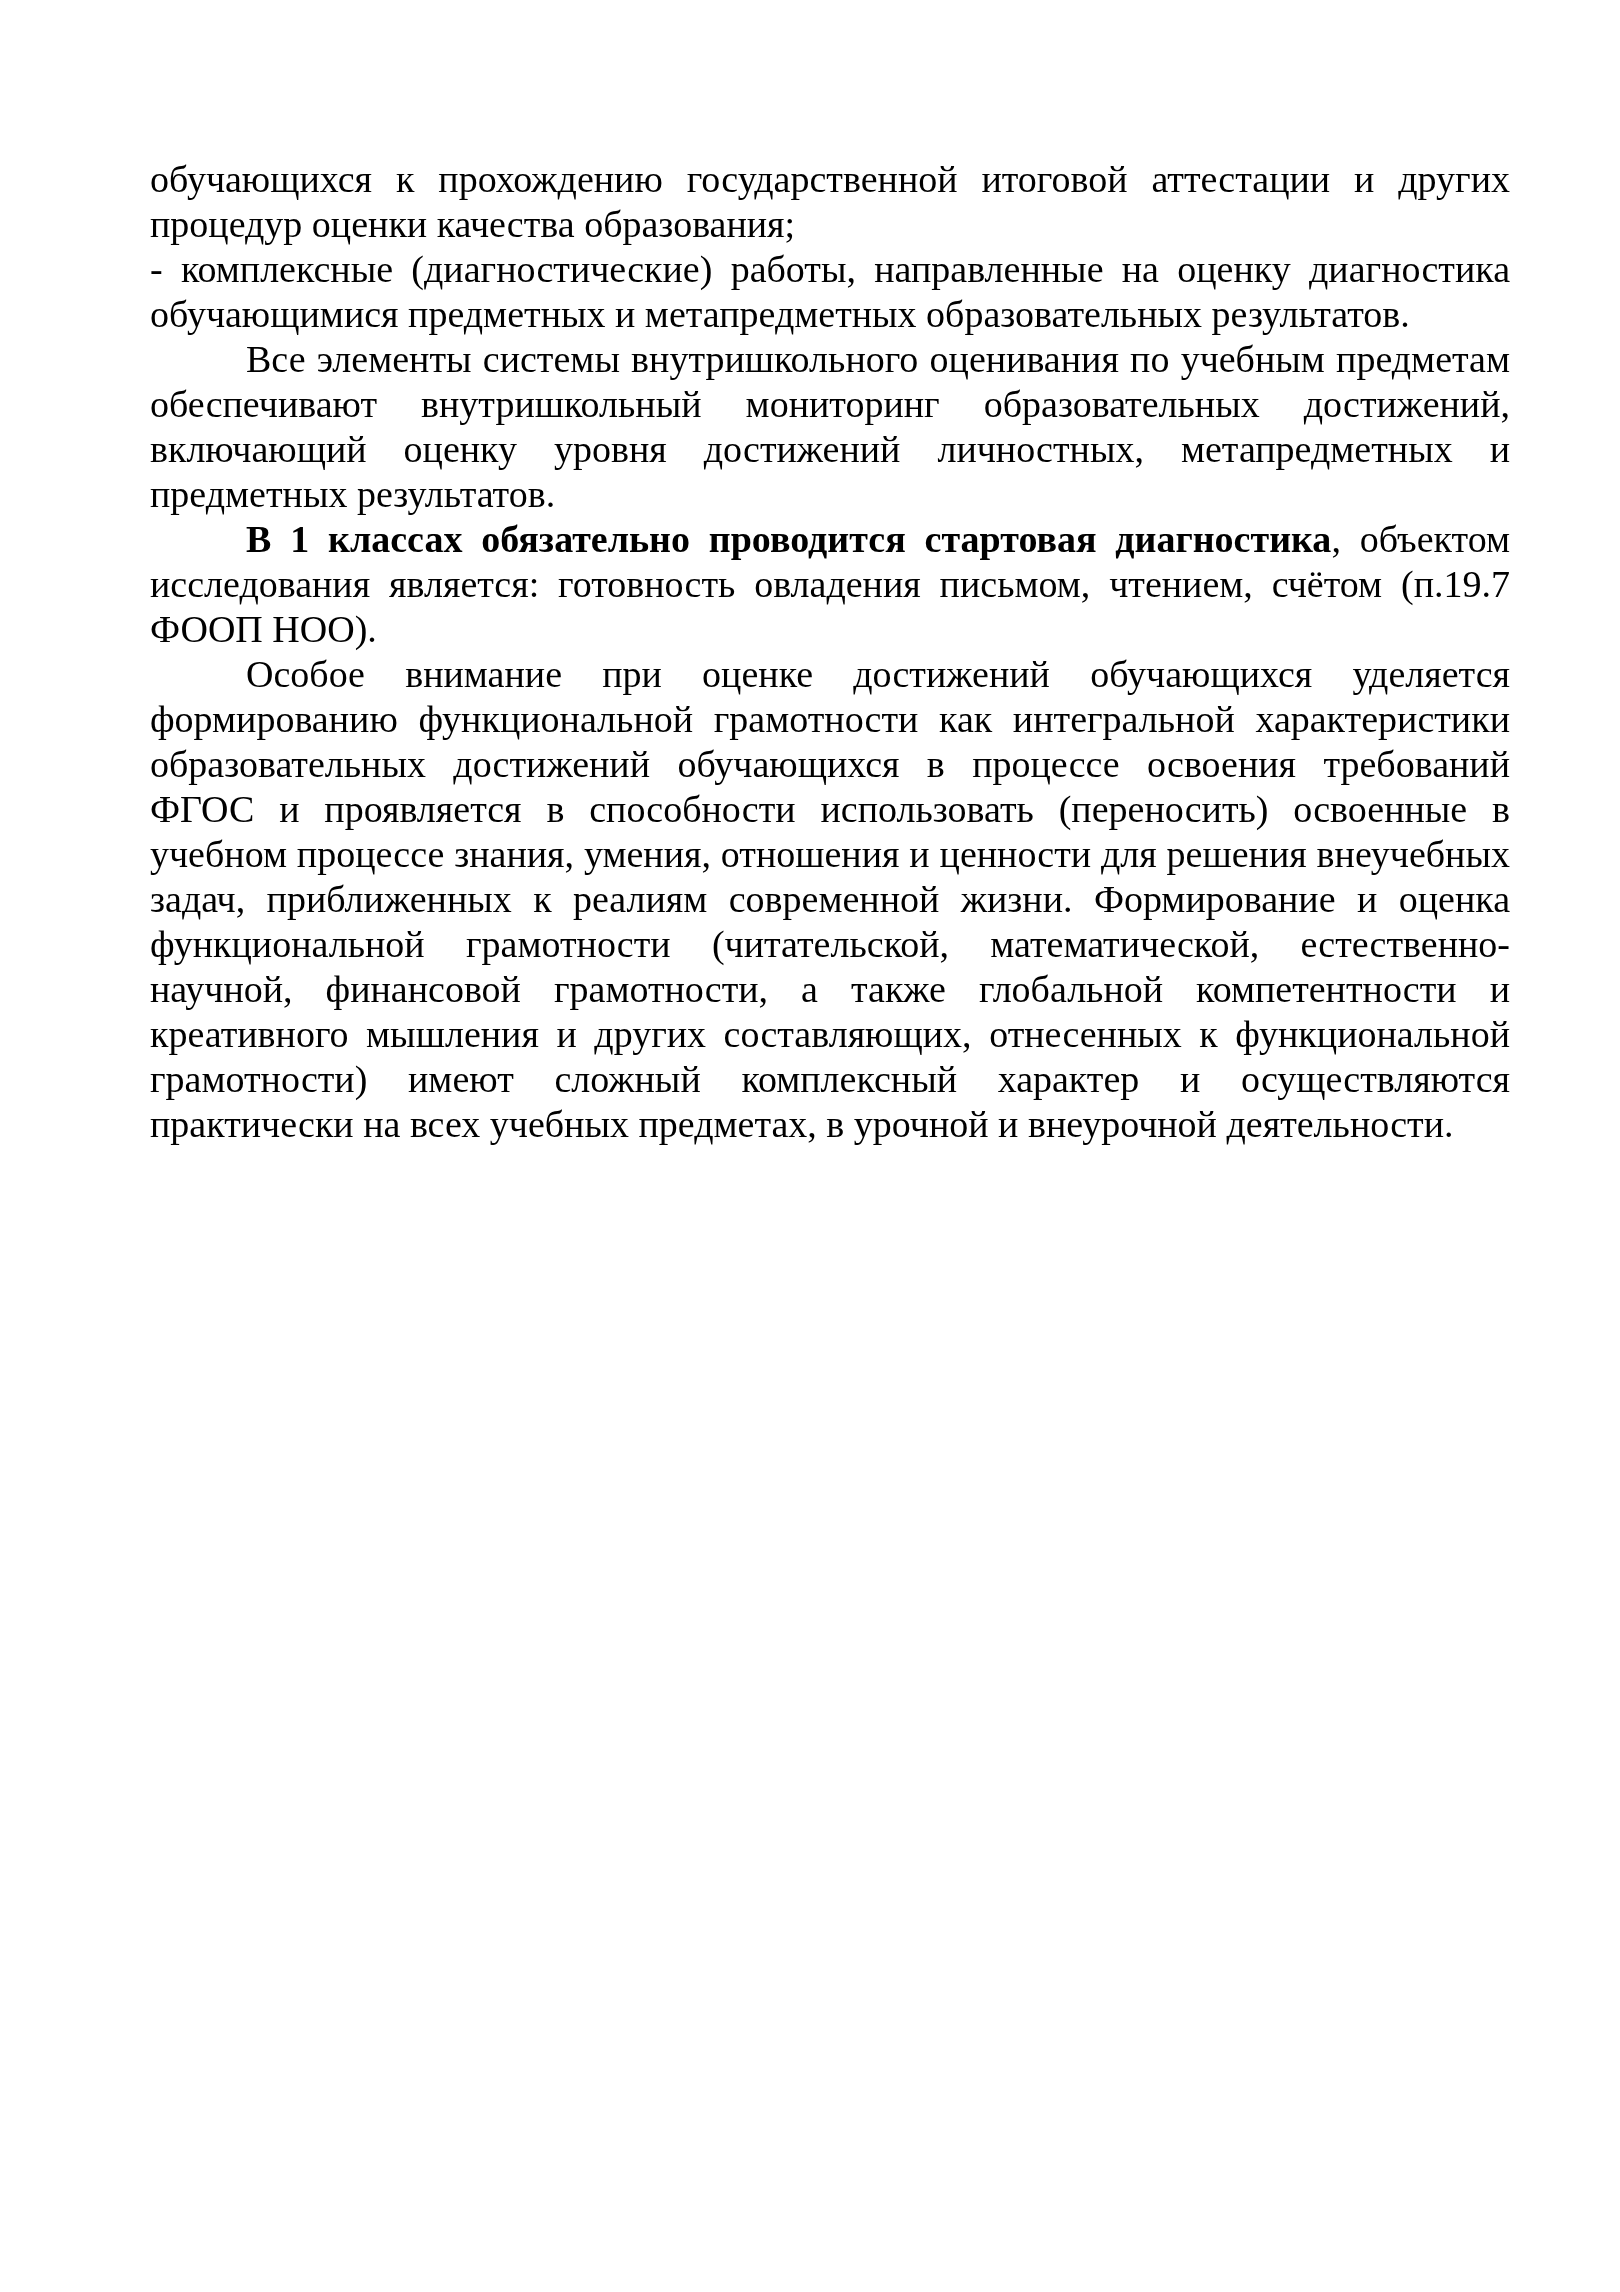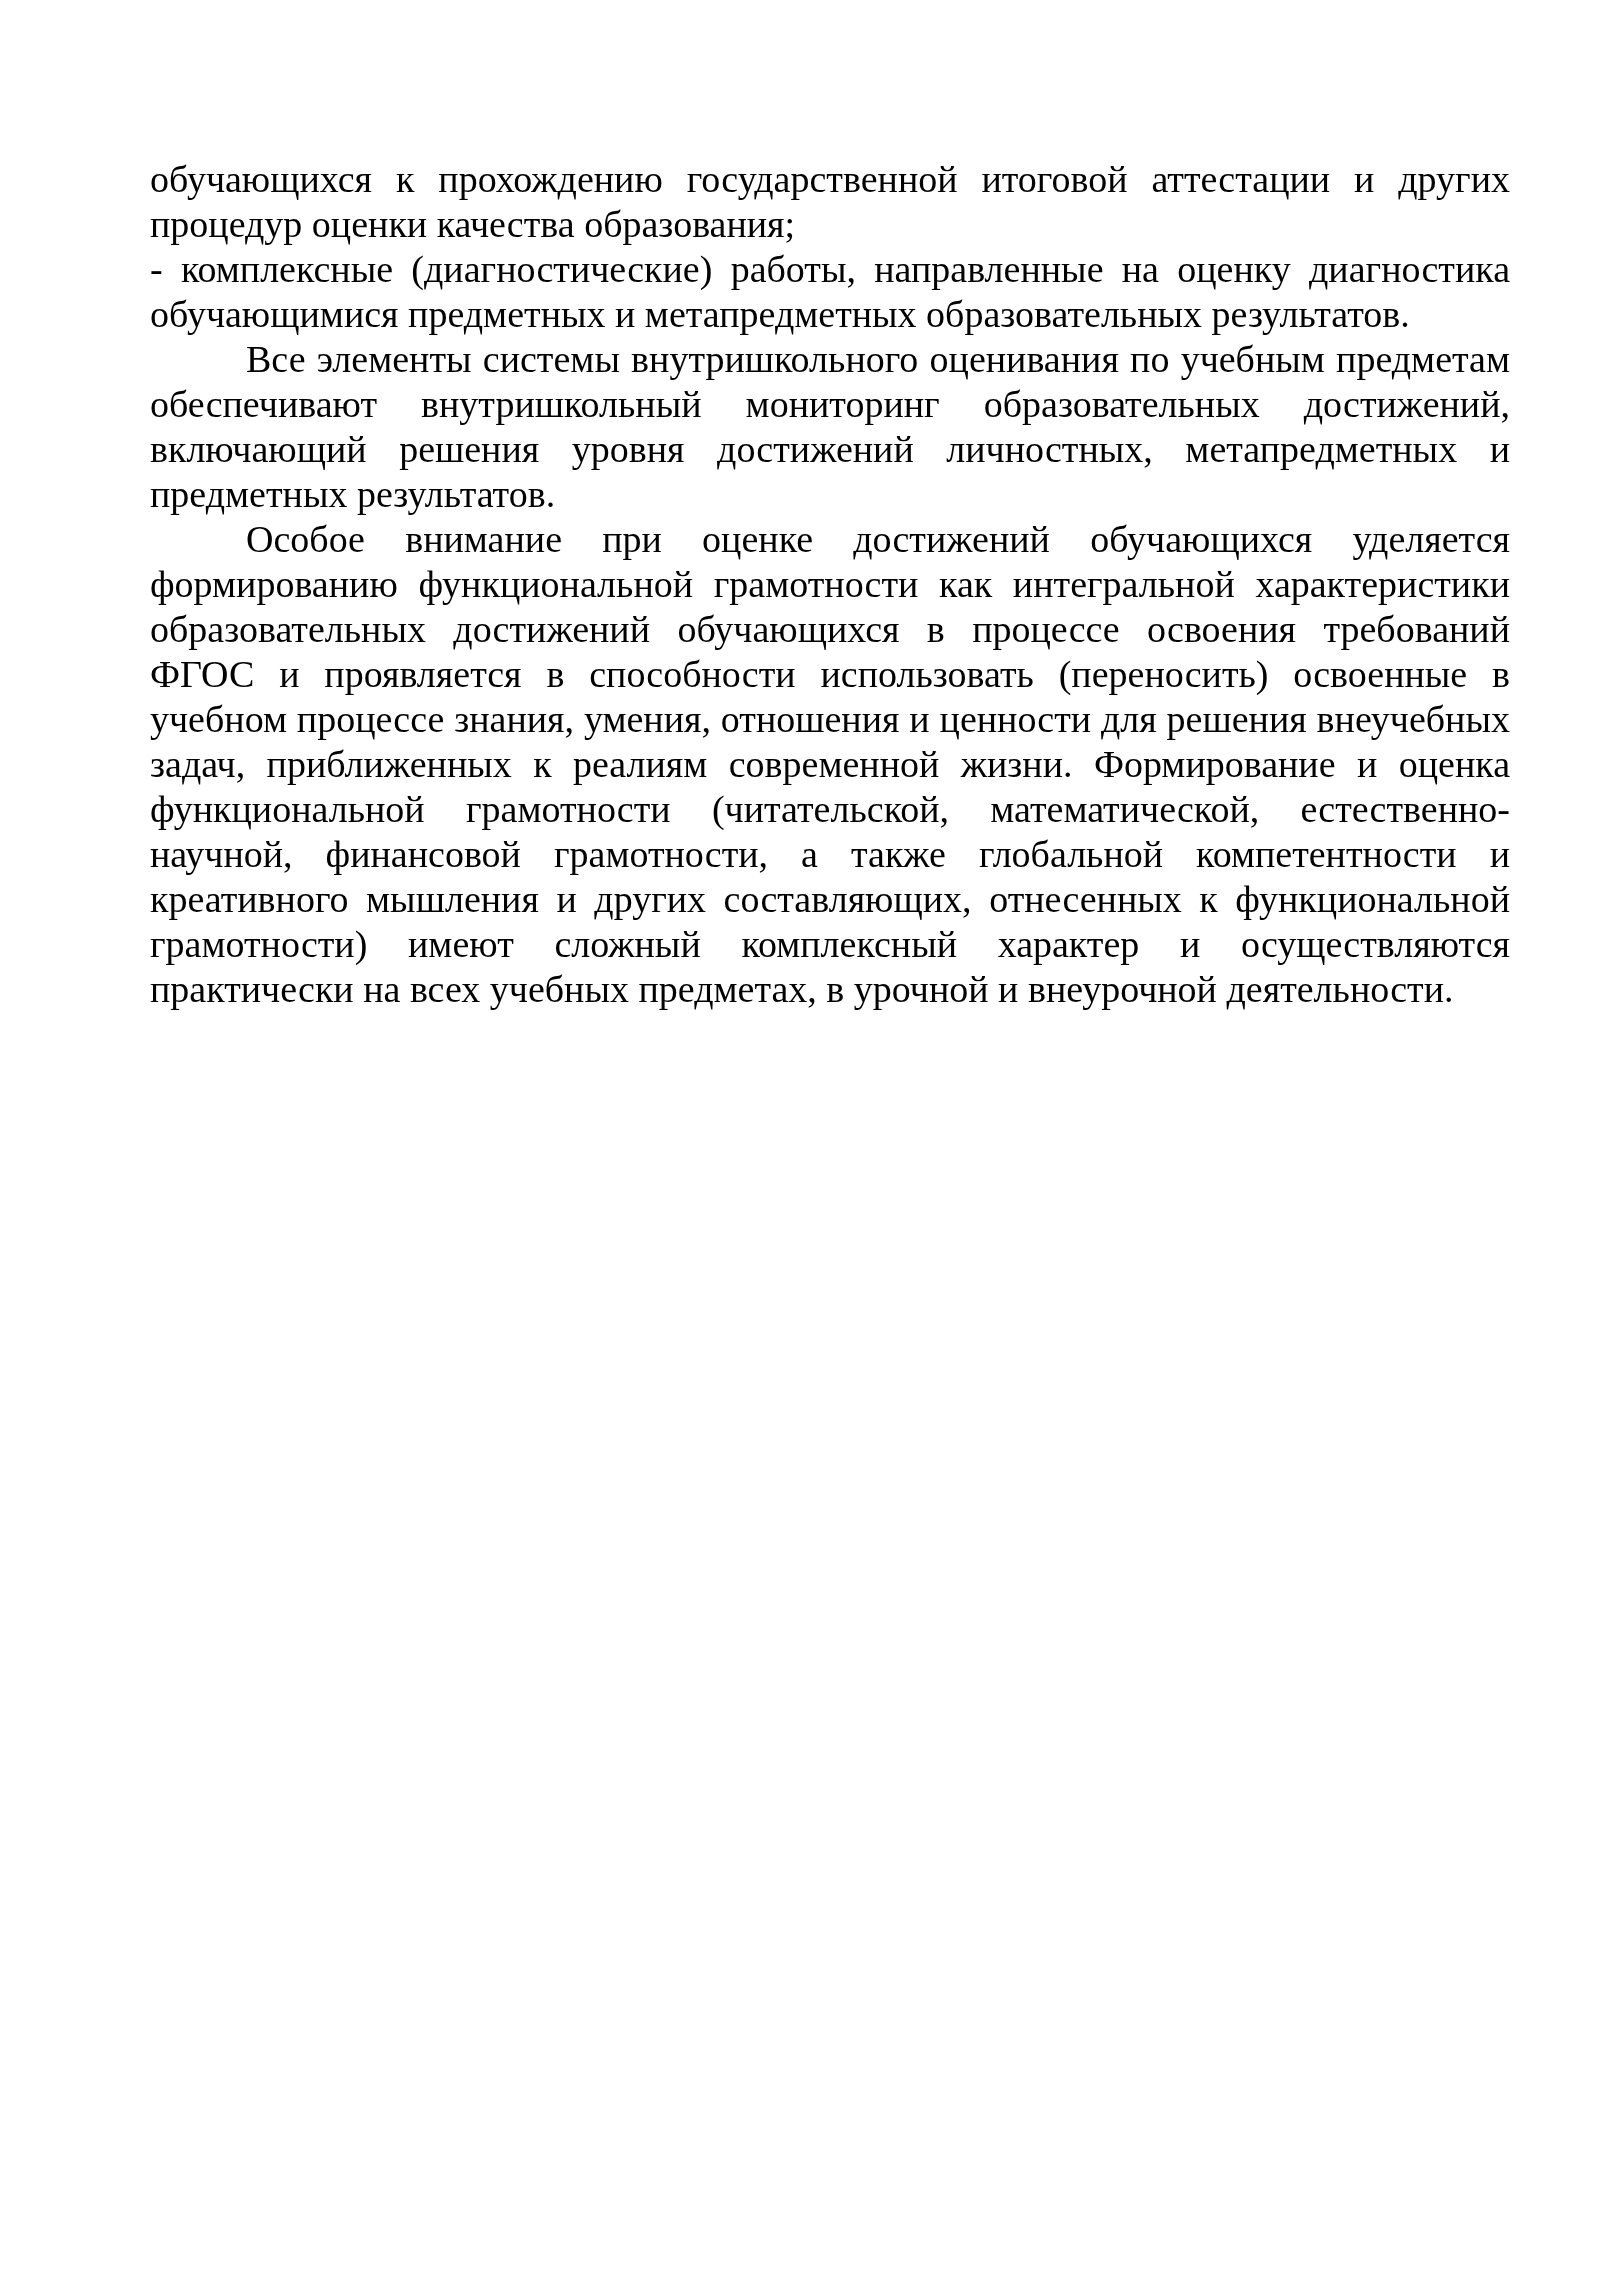--- a/index.html
+++ b/index.html
@@ -41,20 +41,21 @@
 </head>
 <body>
 
 <div class="page">
   <div class="content">
 
     <p class="para">обучающихся к прохождению государственной итоговой аттестации и других процедур оценки качества образования;</p>
 
     <p class="para">- комплексные (диагностические) работы, направленные на оценку диагностика обучающимися предметных и метапредметных образовательных результатов.</p>
 
-    <p class="para indent">Все элементы системы внутришкольного оценивания по учебным предметам обеспечивают внутришкольный мониторинг образовательных достижений, включающий решения уровня достижений личностных, метапредметных и предметных результатов.</p>
+    <p class="para indent">Все элементы системы внутришкольного оценивания по учебным предметам обеспечивают внутришкольный мониторинг образовательных достижений, включающий оценку уровня достижений личностных, метапредметных и предметных результатов.</p>
 
+    <p class="para indent"><span class="bold-run">В 1 классах обязательно проводится стартовая диагностика</span><span>, объектом исследования является: готовность овладения письмом, чтением, счётом (п.19.7 ФООП НОО).</span></p>
 
     <p class="para indent">Особое внимание при оценке достижений обучающихся уделяется формированию функциональной грамотности как интегральной характеристики образовательных достижений обучающихся в процессе освоения требований ФГОС и проявляется в способности использовать (переносить) освоенные в учебном процессе знания, умения, отношения и ценности для решения внеучебных задач, приближенных к реалиям современной жизни. Формирование и оценка функциональной грамотности (читательской, математической, естественно-научной, финансовой грамотности, а также глобальной компетентности и креативного мышления и других составляющих, отнесенных к функциональной грамотности) имеют сложный комплексный характер и осуществляются практически на всех учебных предметах, в урочной и внеурочной деятельности.</p>
 
   </div>
 </div>
 
 
 </body></html>

